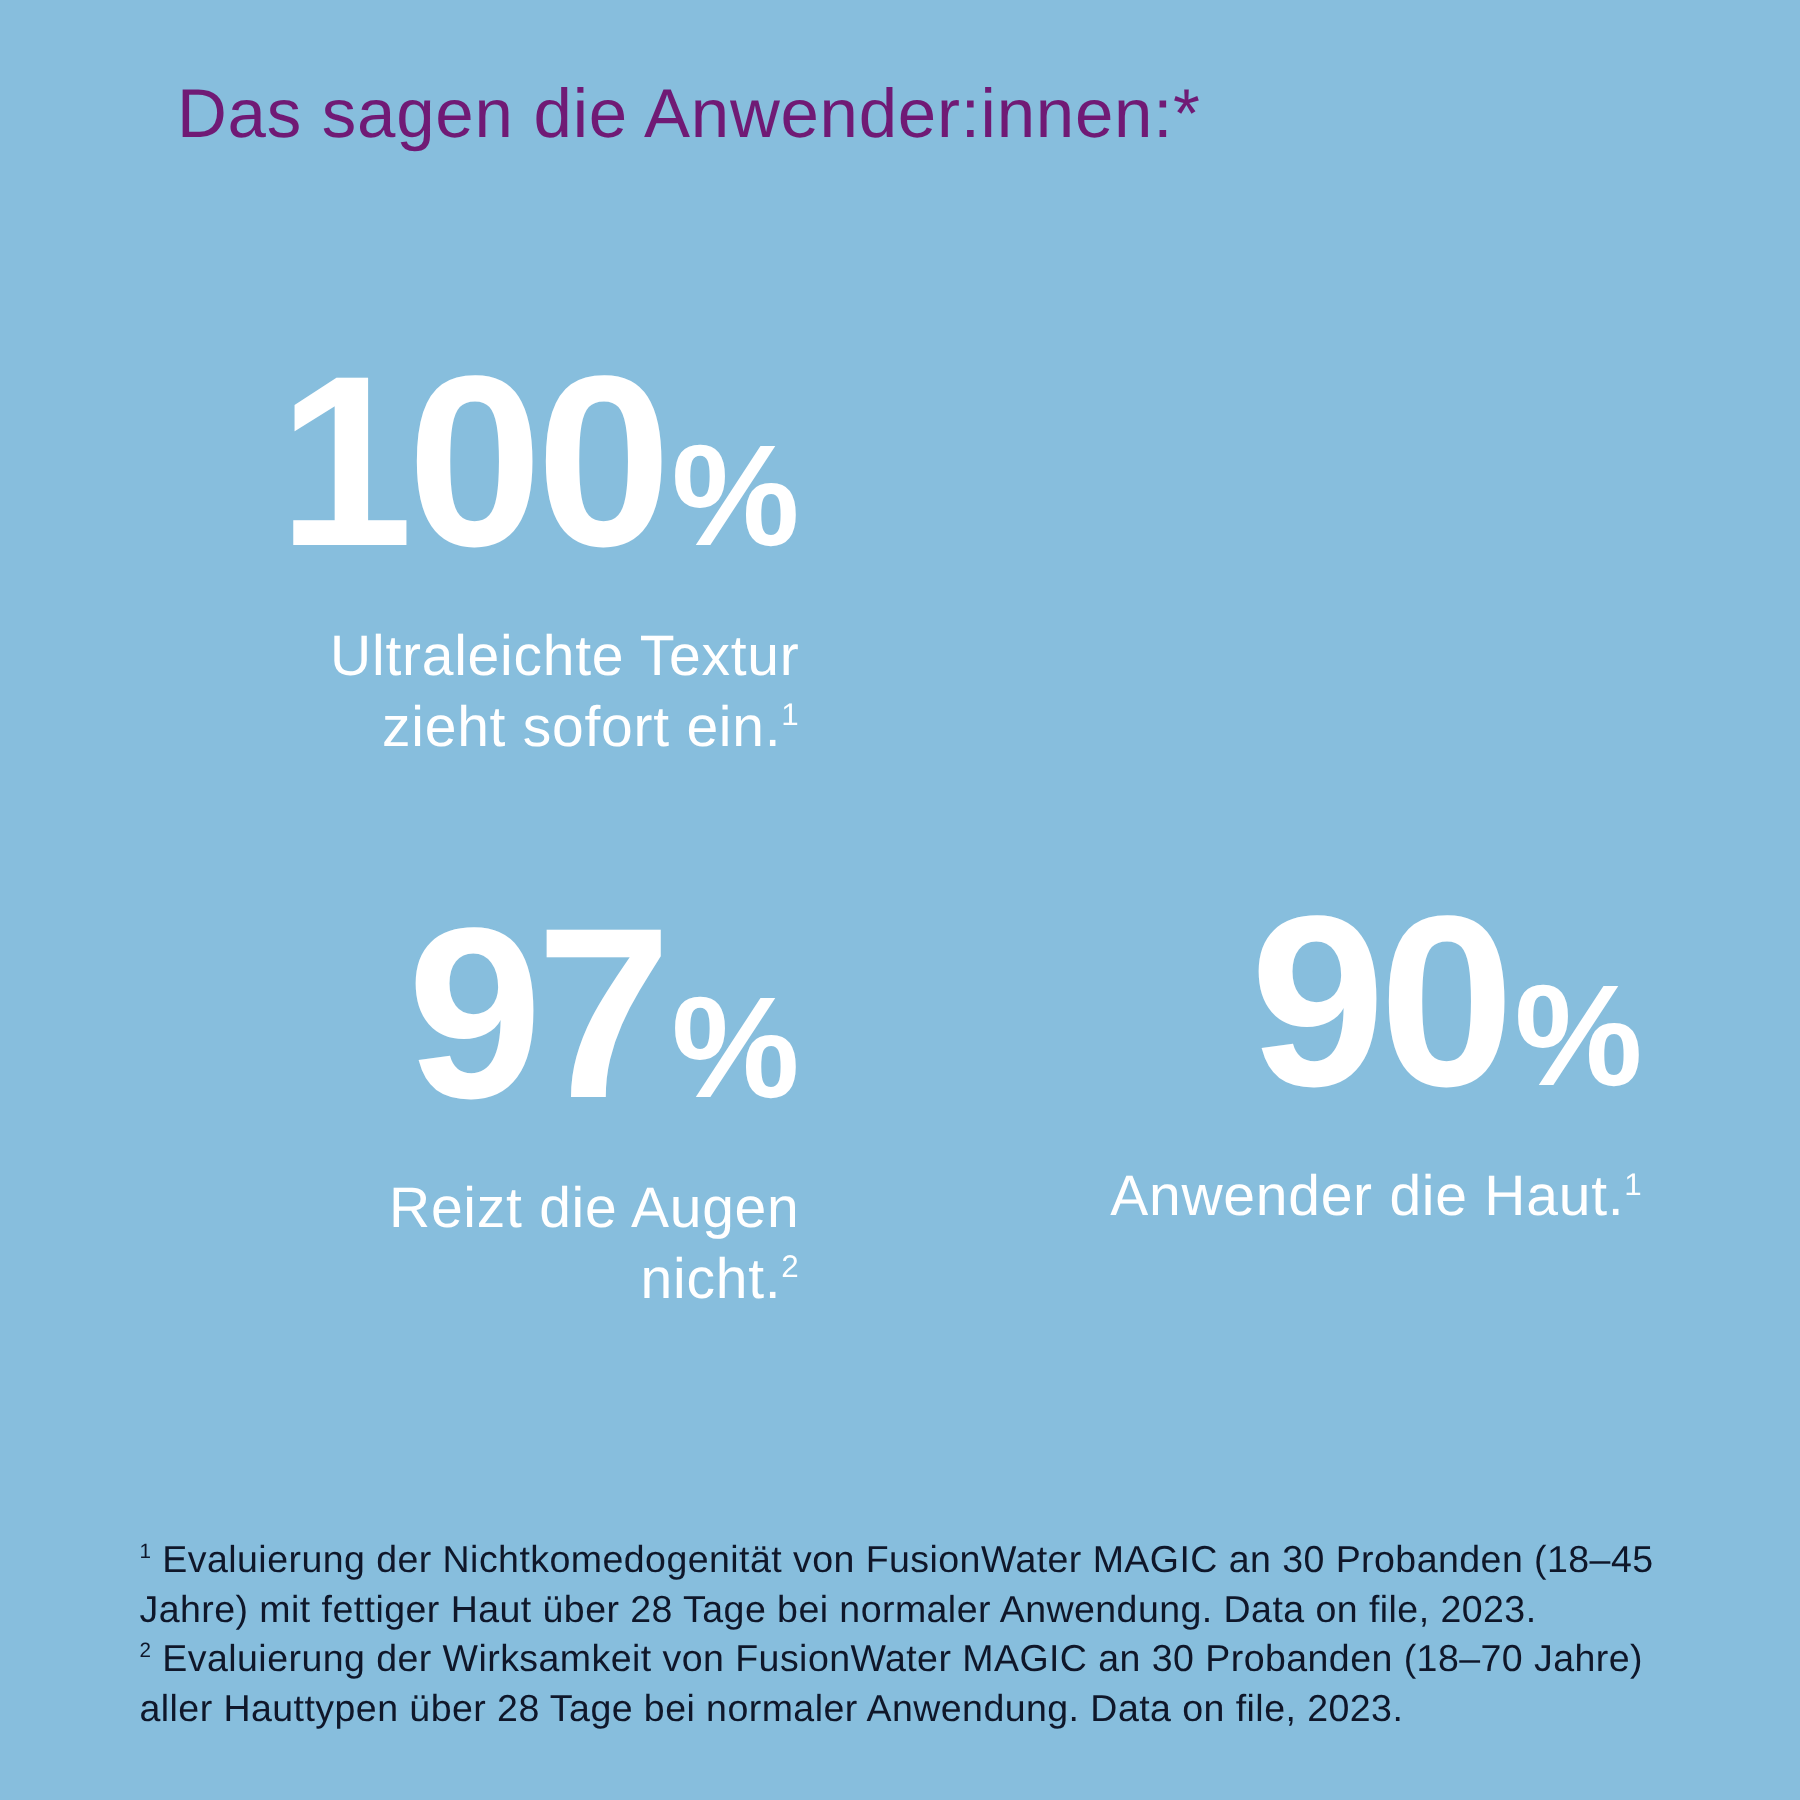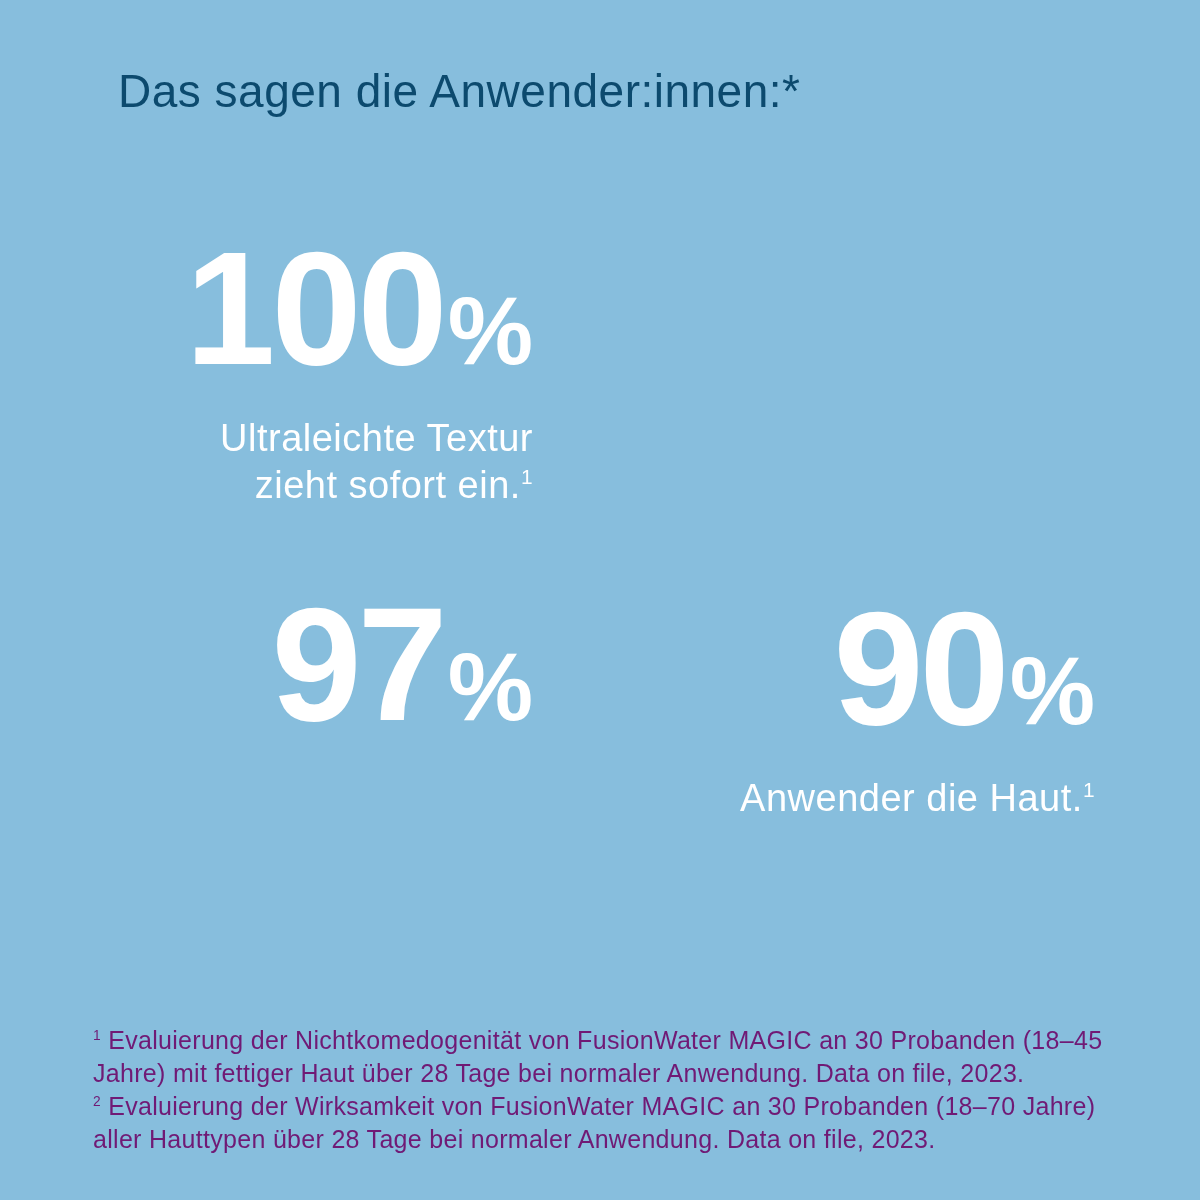--- a/index.html
+++ b/index.html
@@ -11,34 +11,34 @@
   .canvas {
     position: relative;
     width: 1200px;
     height: 1200px;
     background: #87BEDD;
     color: #FFFFFF;
   }
   .title {
     position: absolute;
     left: 118px;
-    top: 64px;
+    top: 48px;
     font-size: 46px;
     font-weight: 400;
     letter-spacing: 0.5px;
-    color: #0c4a6e;
+    color: #701a75;
   }
   .stat {
     position: absolute;
     width: 420px;
     text-align: right;
   }
   .stat-1 { left: 113px; top: 228px; }
   .stat-2 { left: 653px; top: 228px; }
-  .stat-3 { left: 113px; top: 584px; }
+  .stat-3 { left: 113px; top: 596px; }
   .stat-4 { left: 675px; top: 588px; }
   .stat-number {
     font-size: 162px;
     font-weight: 700;
     line-height: 160px;
     letter-spacing: -4px;
     white-space: nowrap;
   }
   .stat-percent {
     font-size: 96px;
@@ -64,38 +64,40 @@
   .footnotes {
     position: absolute;
     left: 93px;
     top: 1024px;
     width: 1025px;
     font-size: 25px;
     font-weight: 400;
     line-height: 33px;
     letter-spacing: 0.3px;
   }
-  .footnote { color: #701a75; }
+  .footnote { color: #0f172a; }
 </style>
 </head>
 <body>
 
 <div class="canvas">
 
   <h1 class="title">Das sagen die Anwender:innen:*</h1>
 
   <div class="stat stat-1">
     <div class="stat-number"><span>100</span><span class="stat-percent">%</span></div>
     <p class="stat-desc"><span>Ultraleichte Textur
 zieht sofort ein.</span><sup>1</sup></p>
   </div>
 
 
   <div class="stat stat-3">
     <div class="stat-number"><span>97</span><span class="stat-percent">%</span></div>
+    <p class="stat-desc"><span>Reizt die Augen
+nicht.</span><sup>2</sup></p>
   </div>
 
   <div class="stat stat-4">
     <div class="stat-number"><span>90</span><span class="stat-percent">%</span></div>
     <p class="stat-desc"><span>Anwender die Haut.</span><sup>1</sup></p>
   </div>
 
   <div class="footnotes">
     <p class="footnote"><sup>1</sup><span> Evaluierung der Nichtkomedogenität von FusionWater MAGIC an 30 Probanden (18–45 Jahre) mit fettiger Haut über 28 Tage bei normaler Anwendung. Data on file, 2023.</span></p>
     <p class="footnote"><sup>2</sup><span> Evaluierung der Wirksamkeit von FusionWater MAGIC an 30 Probanden (18–70 Jahre) aller Hauttypen über 28 Tage bei normaler Anwendung. Data on file, 2023.</span></p>

